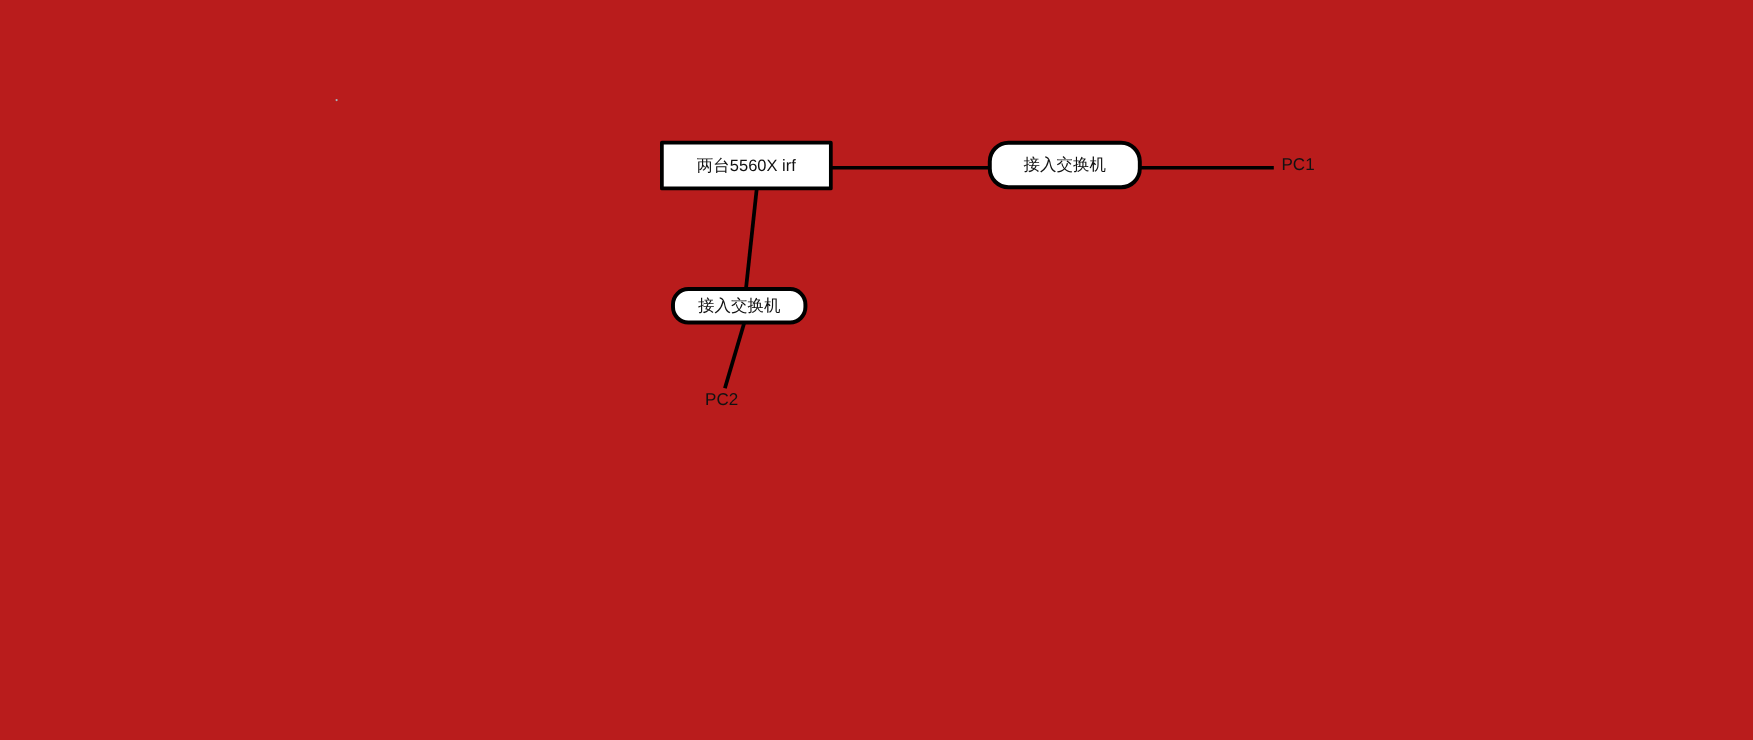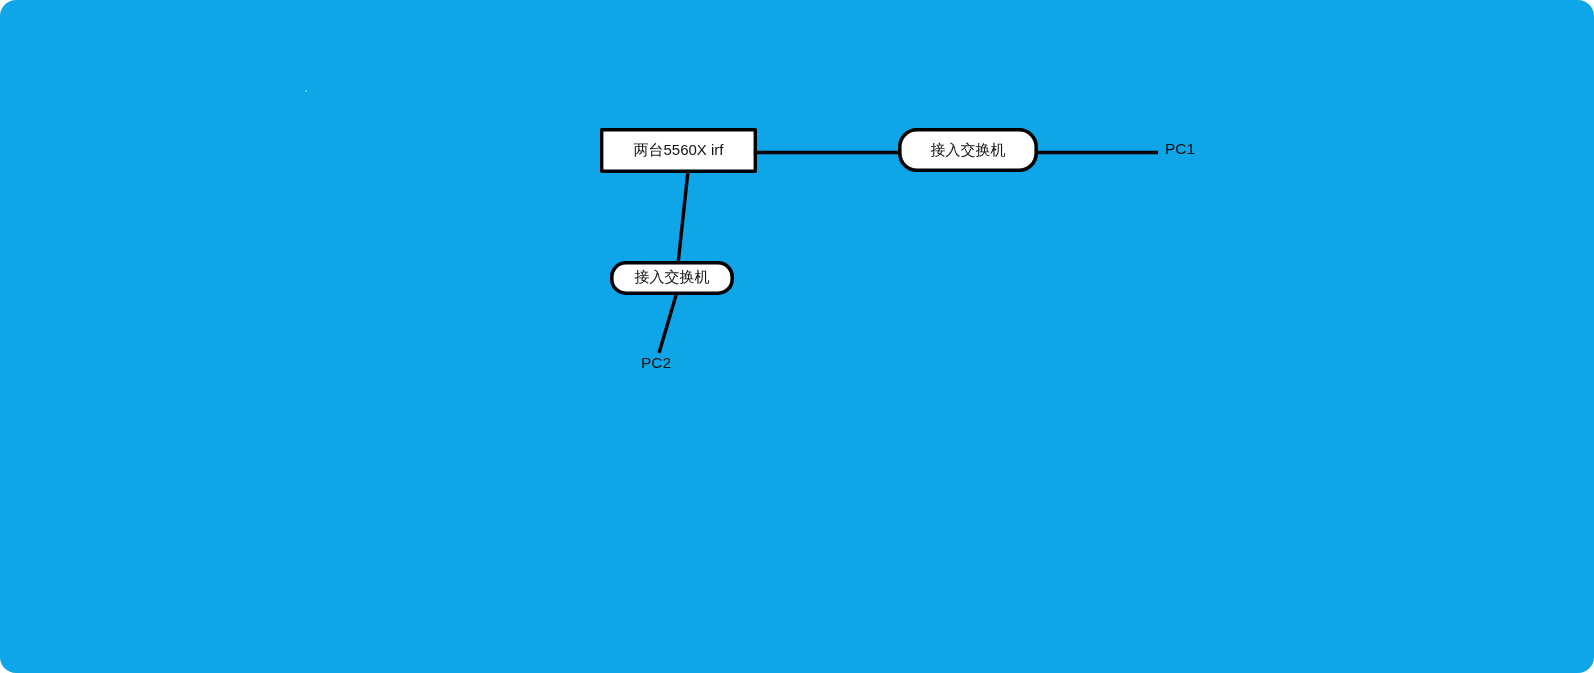--- a/index.html
+++ b/index.html
@@ -14,22 +14,21 @@
     font-family: "Liberation Sans", "DejaVu Sans", sans-serif;
     overflow: hidden;
     position: relative;
   }
   #canvas-root {
     position: absolute;
     left: 0;
     top: 0;
     width: 1594px;
     height: 673px;
-    background: #0ea5e9;
-    border-radius: 16px;
+    background: #b91c1c;
   }
   #diagram-svg {
     position: absolute;
     left: 0;
     top: 0;
     width: 1594px;
     height: 673px;
     display: block;
   }
   .node-shape {

